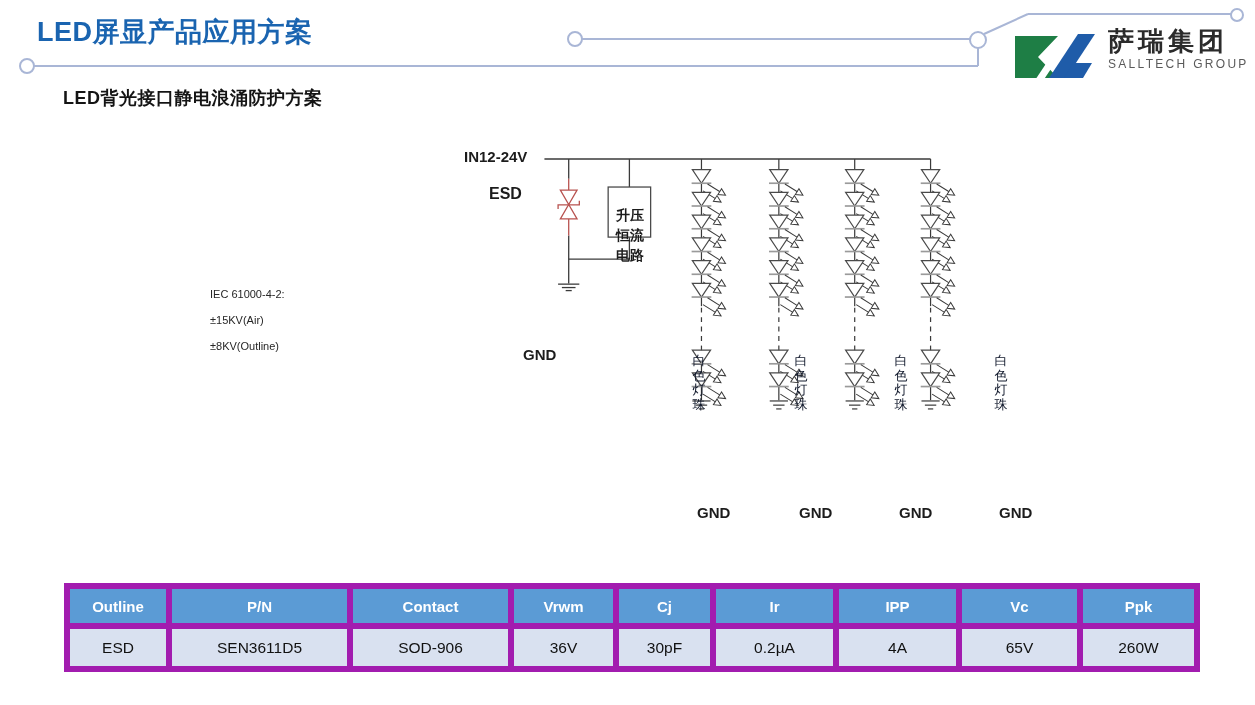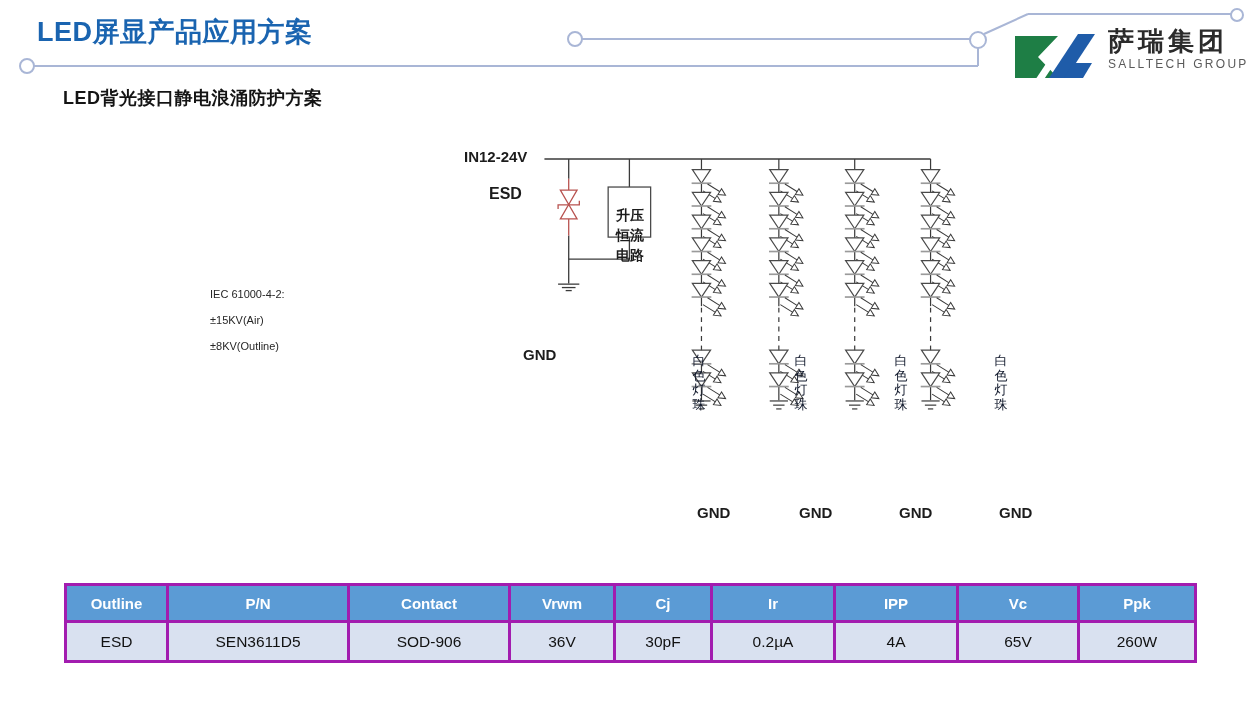--- a/index.html
+++ b/index.html
@@ -32,21 +32,21 @@
   .gnd-s3{left:899px;top:364px;}
   .gnd-s4{left:999px;top:364px;}
   .iec{left:210px;top:141px;font-size:11px;line-height:26px;color:#262626;}
   .led-col-label{top:214px;width:16px;font-size:13px;line-height:14.5px;
       word-break:break-all;text-align:center;color:#0f172a;}
   .lc1{left:691px;} .lc2{left:793px;} .lc3{left:893px;} .lc4{left:993px;}
 
   
   .spec-table{position:absolute;left:64px;top:583px;border-collapse:collapse;
       table-layout:fixed;width:1130px;}
-  .spec-table th,.spec-table td{border:3px solid #a21caf;text-align:center;padding:0;}
+  .spec-table th,.spec-table td{border:6px solid #a21caf;text-align:center;padding:0;}
   .spec-table th{background:#5B9BD5;color:#fff;font-size:15px;font-weight:bold;height:34px;}
   .spec-table td{background:#D9E1F0;color:#111;font-size:15.5px;height:37px;}
 </style>
 </head>
 <body>
 
 <div class="slide">
 
   <svg class="decor-svg" width="1255" height="95" viewBox="0 0 1255 95">
     <g stroke="#A9B6D6" stroke-width="2" fill="none">

